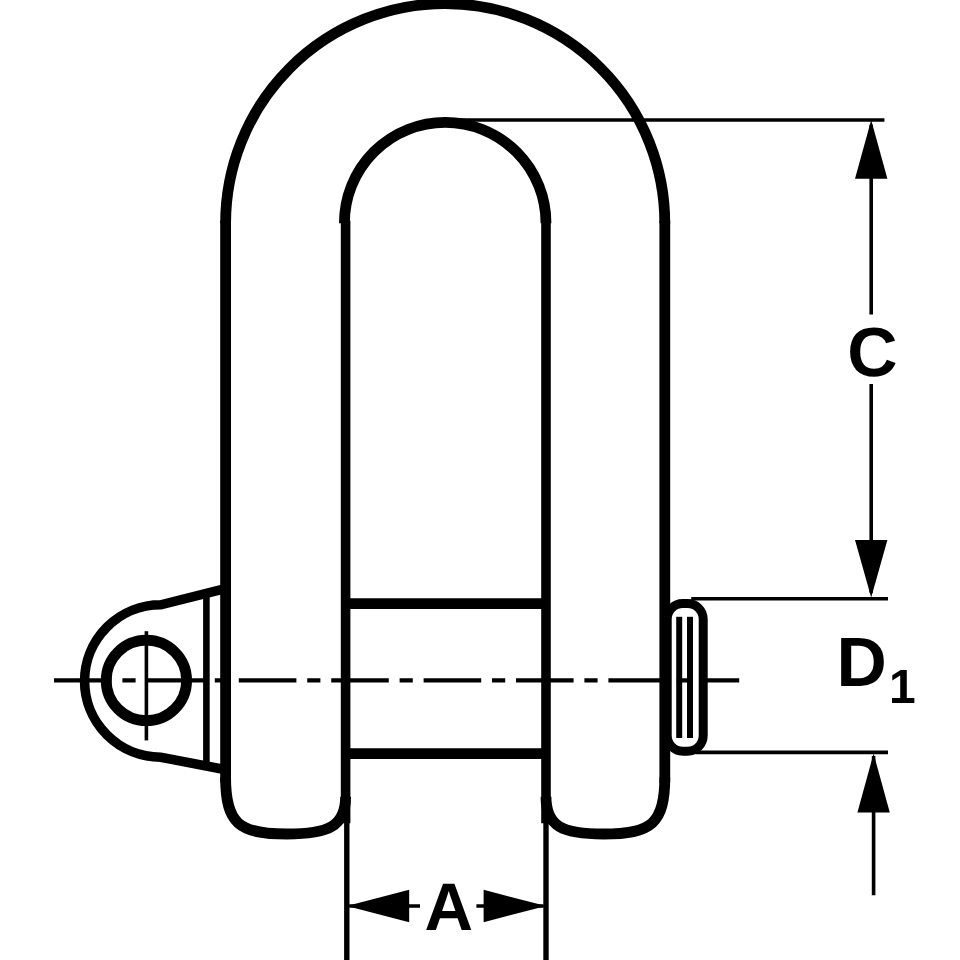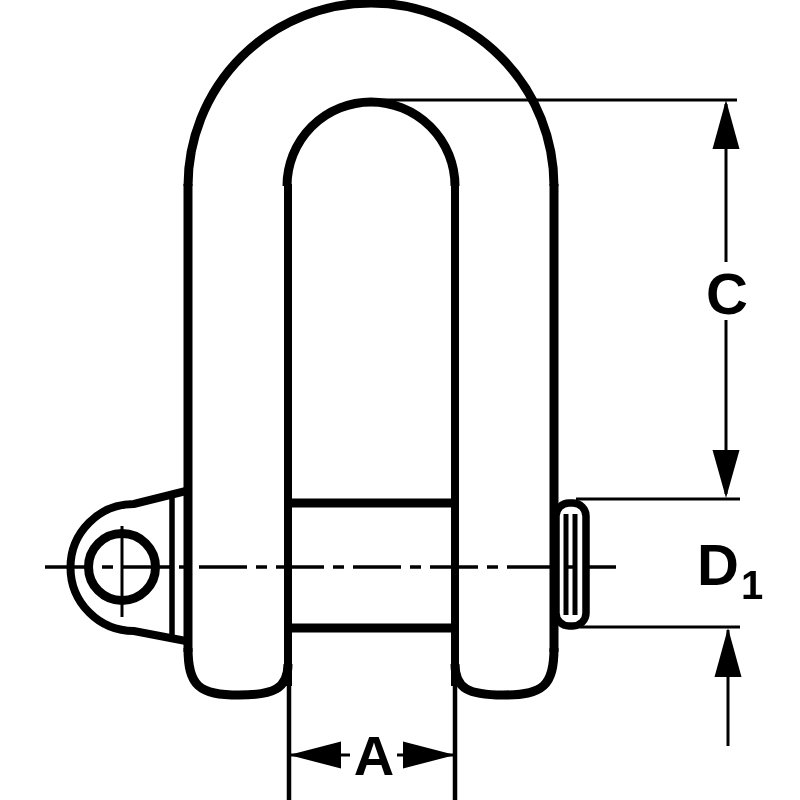--- a/index.html
+++ b/index.html
@@ -29,21 +29,21 @@
     user-select: none;
   }
   #label-c {
     left: 727px;
     top: 294px;
     font-size: 58px;
     transform: translate(-50%, -50%);
   }
   #label-d1 {
     left: 697px;
-    top: 536px;
+    top: 524px;
     font-size: 58px;
   }
   #label-d1 .subscript {
     display: inline-block;
     font-size: 40px;
     position: relative;
     top: 14px;
     margin-left: 2px;
   }
   #label-a {

